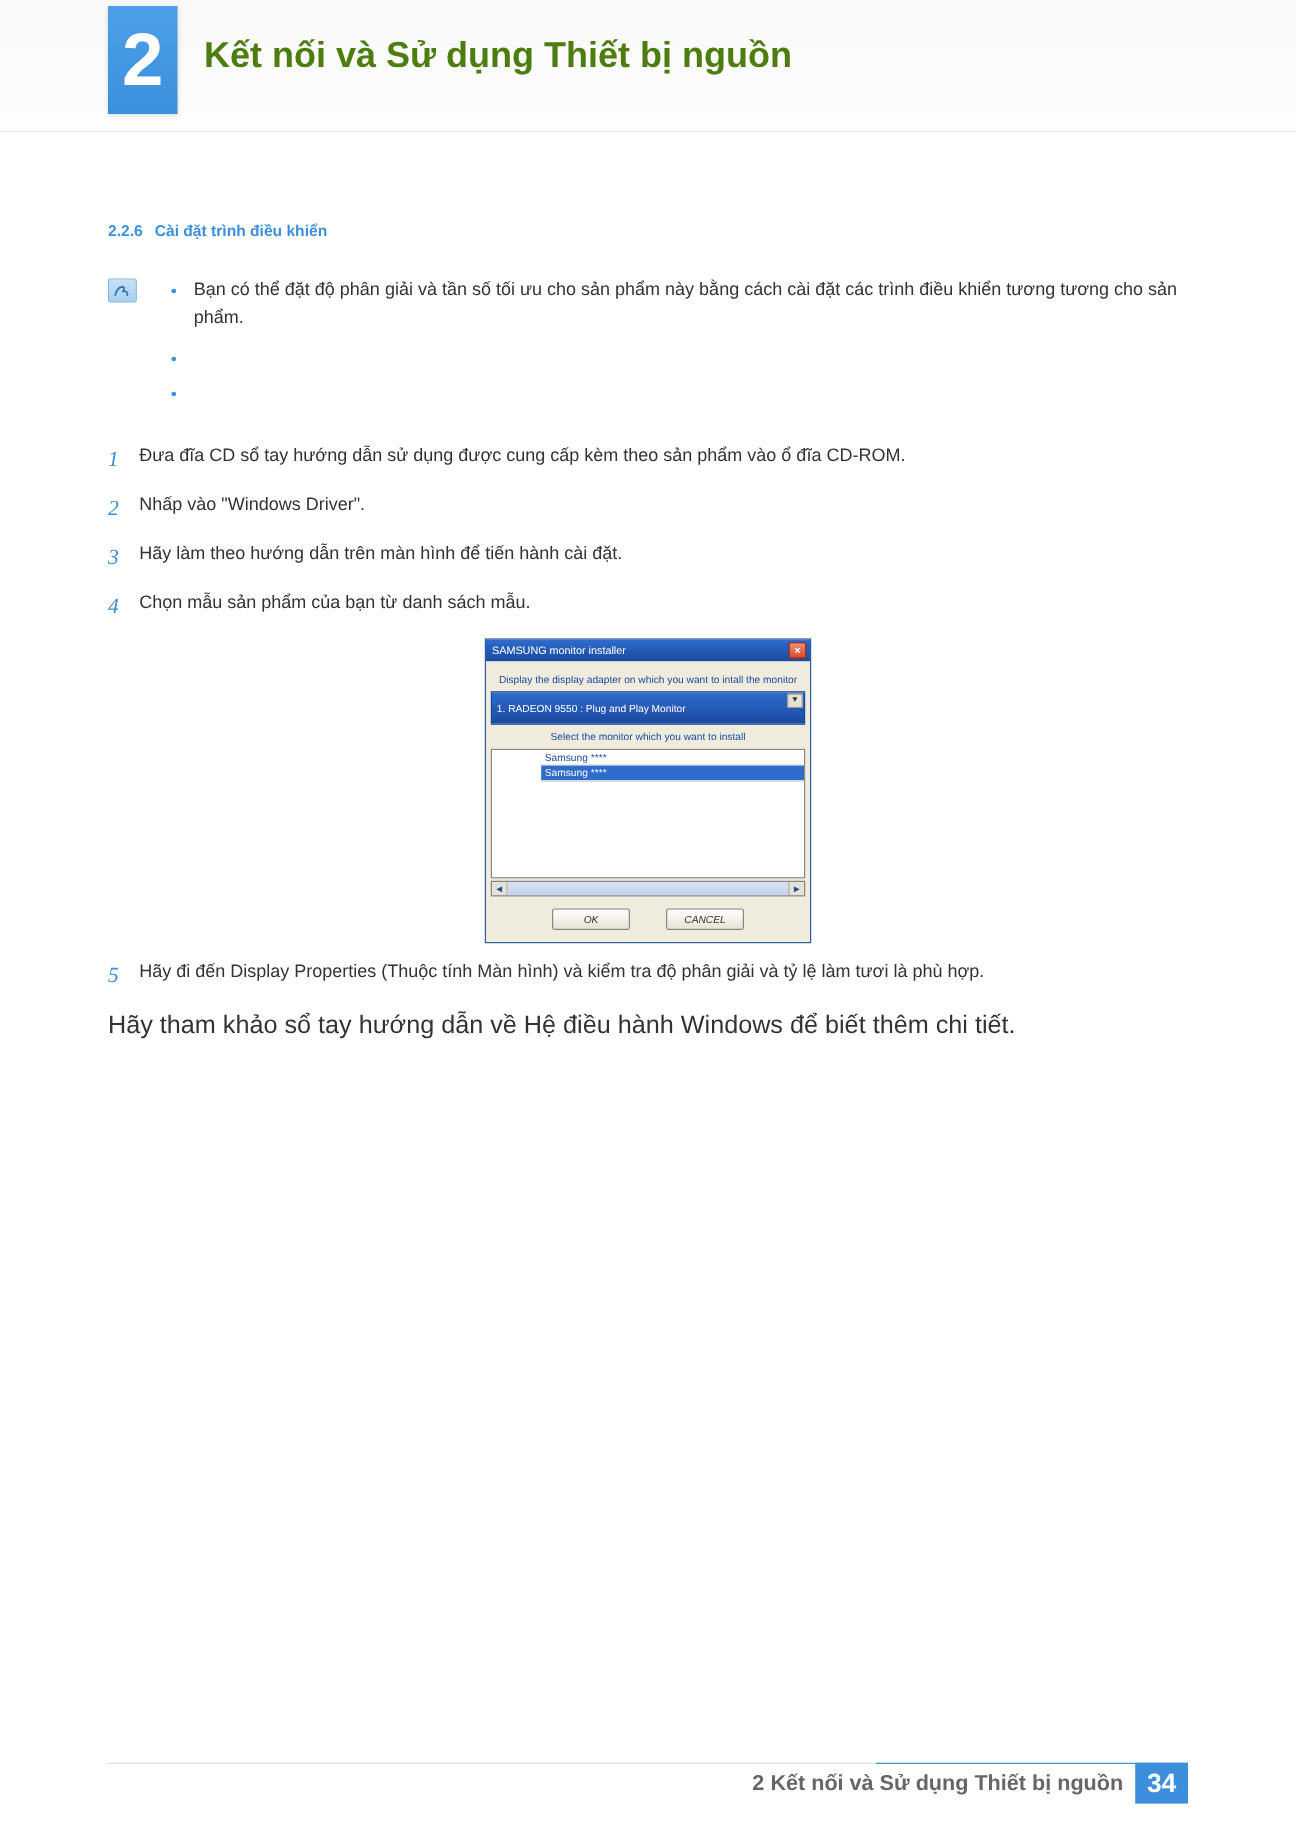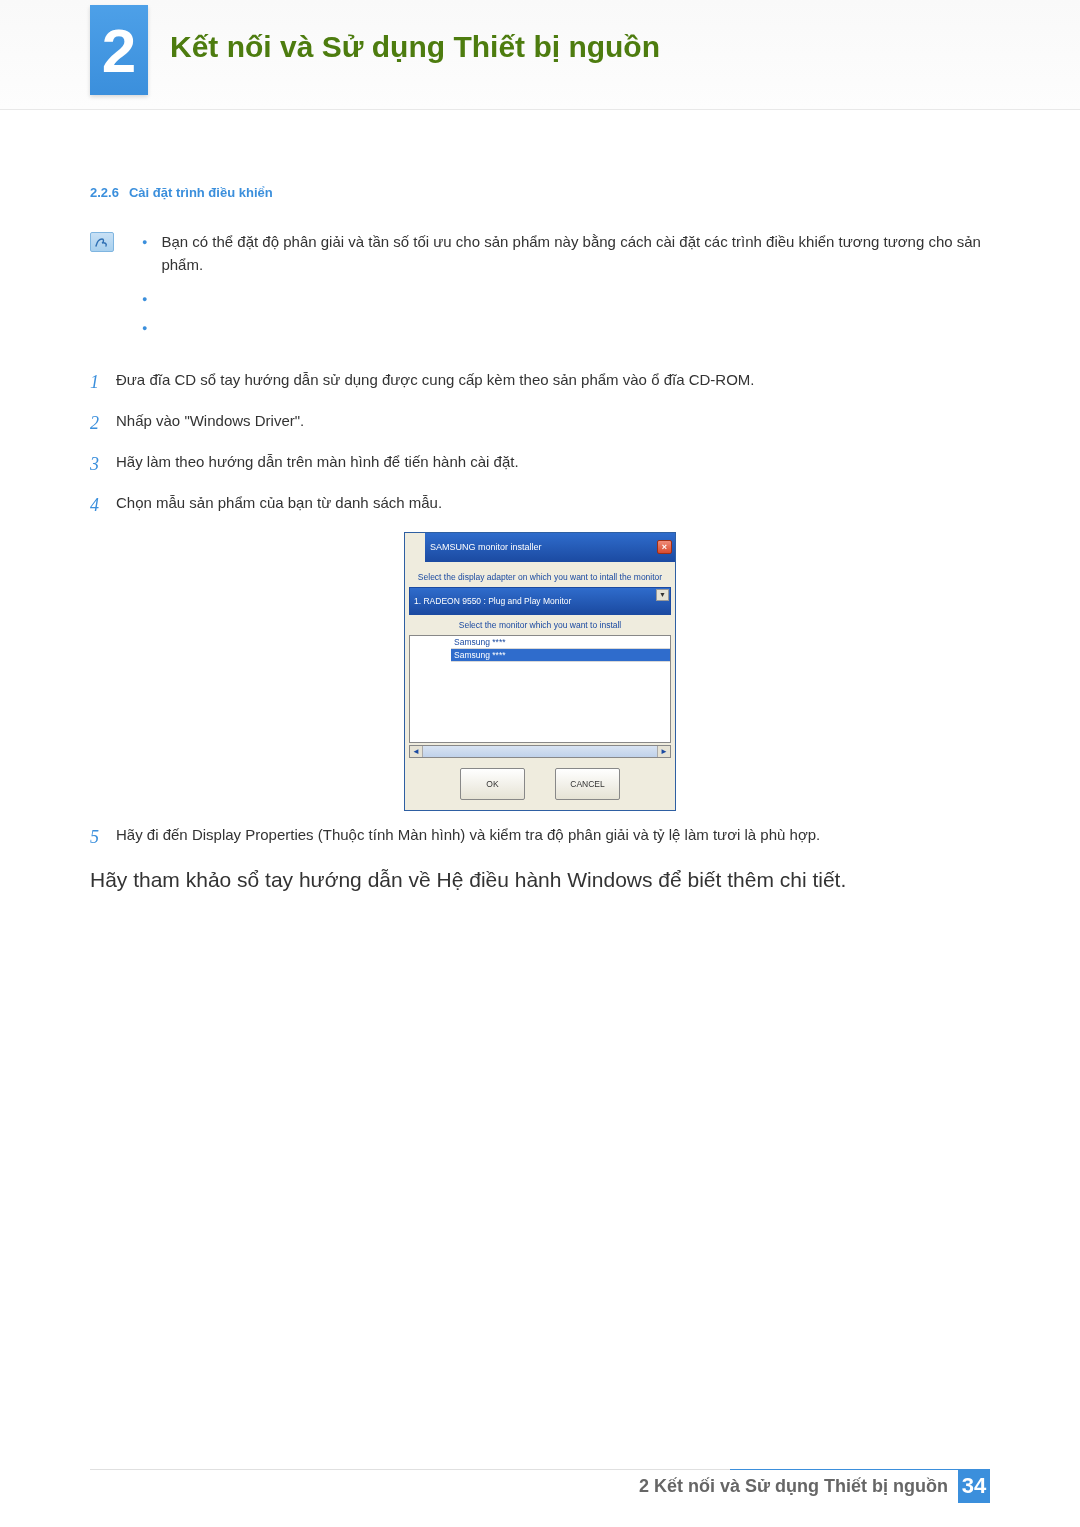--- a/index.html
+++ b/index.html
@@ -108,26 +108,25 @@
   .installer {
     width: 272px;
     margin: 8px auto 6px auto;
     border: 1px solid #2e5fa2;
     background: #efecde;
     font-size: 9px;
   }
   .inst-titlebar {
     background: linear-gradient(to bottom,#2f6ccc,#1b4aa1);
     color: #fff;
-    height: 29px;
+    height: 18px;
     display: flex;
     align-items: center;
     padding: 0 3px;
     font-size: 9px;
-    margin-left: 20px;
   }
   .inst-titlebar .title { flex:1; padding-left:2px; }
   .inst-close {
     width: 15px; height: 14px;
     background: linear-gradient(to bottom,#f08b78,#d94b2e);
     border:1px solid #9f2e14;
     border-radius:2px;
     color:#fff;
     font-size:9px;
     display:flex;align-items:center;justify-content:center;
@@ -194,26 +193,27 @@
   .inst-hscroll .arrow.right { border-right:none;border-left:1px solid #aaa;}
   .inst-hscroll .track { flex:1; background:linear-gradient(to bottom,#d8e3f2,#c0d2ea);}
   .inst-buttons {
     display:flex;
     justify-content:center;
     gap:30px;
     margin-top:10px;
     margin-bottom:4px;
   }
   .inst-btn {
-    width:65px; height:32px;
+    width:65px; height:18px;
     border:1px solid #888;
     background:linear-gradient(to bottom,#fff,#e6e3d5);
     font-size:8.5px;
     display:flex;align-items:center;justify-content:center;
     border-radius:2px;
+    font-style:italic;
   }
   
   .footer {
     position:absolute;
     left:90px; right:90px; bottom:24px;
     height:34px;
     display:flex;
     align-items:stretch;
     justify-content:flex-end;
   }
@@ -231,21 +231,21 @@
     background:#3b8fdc;
   }
   .footer-caption {
     font-size:18px;
     font-weight:bold;
     color:#666;
     align-self:center;
     padding-right:10px;
   }
   .footer-page {
-    width:32px;
+    width:44px;
     background:#3b8fdc;
     color:#fff;
     font-size:22px;
     font-weight:bold;
     display:flex;
     align-items:center;
     justify-content:center;
   }
 </style>
 </head>
@@ -298,21 +298,21 @@
         <span class="step-num">4</span>
         <span class="step-text">Chọn mẫu sản phẩm của bạn từ danh sách mẫu.</span>
       </div>
 
     <div class="installer">
       <div class="inst-titlebar">
         <span class="title">SAMSUNG monitor installer</span>
         <span class="inst-close">×</span>
       </div>
       <div class="inst-body">
-        <div class="inst-label">Select the display adapter on which you want to intall the monitor</div>
+        <div class="inst-label">Display the display adapter on which you want to intall the monitor</div>
         <div class="inst-select">
           <span>1. RADEON 9550 : Plug and Play Monitor</span>
           <span class="arrow">▼</span>
         </div>
         <div class="inst-label">Select the monitor which you want to install</div>
         <div class="inst-list">
           <div class="inst-list-item">Samsung ****</div>
           <div class="inst-list-item sel">Samsung ****</div>
         </div>
         <div class="inst-hscroll">

